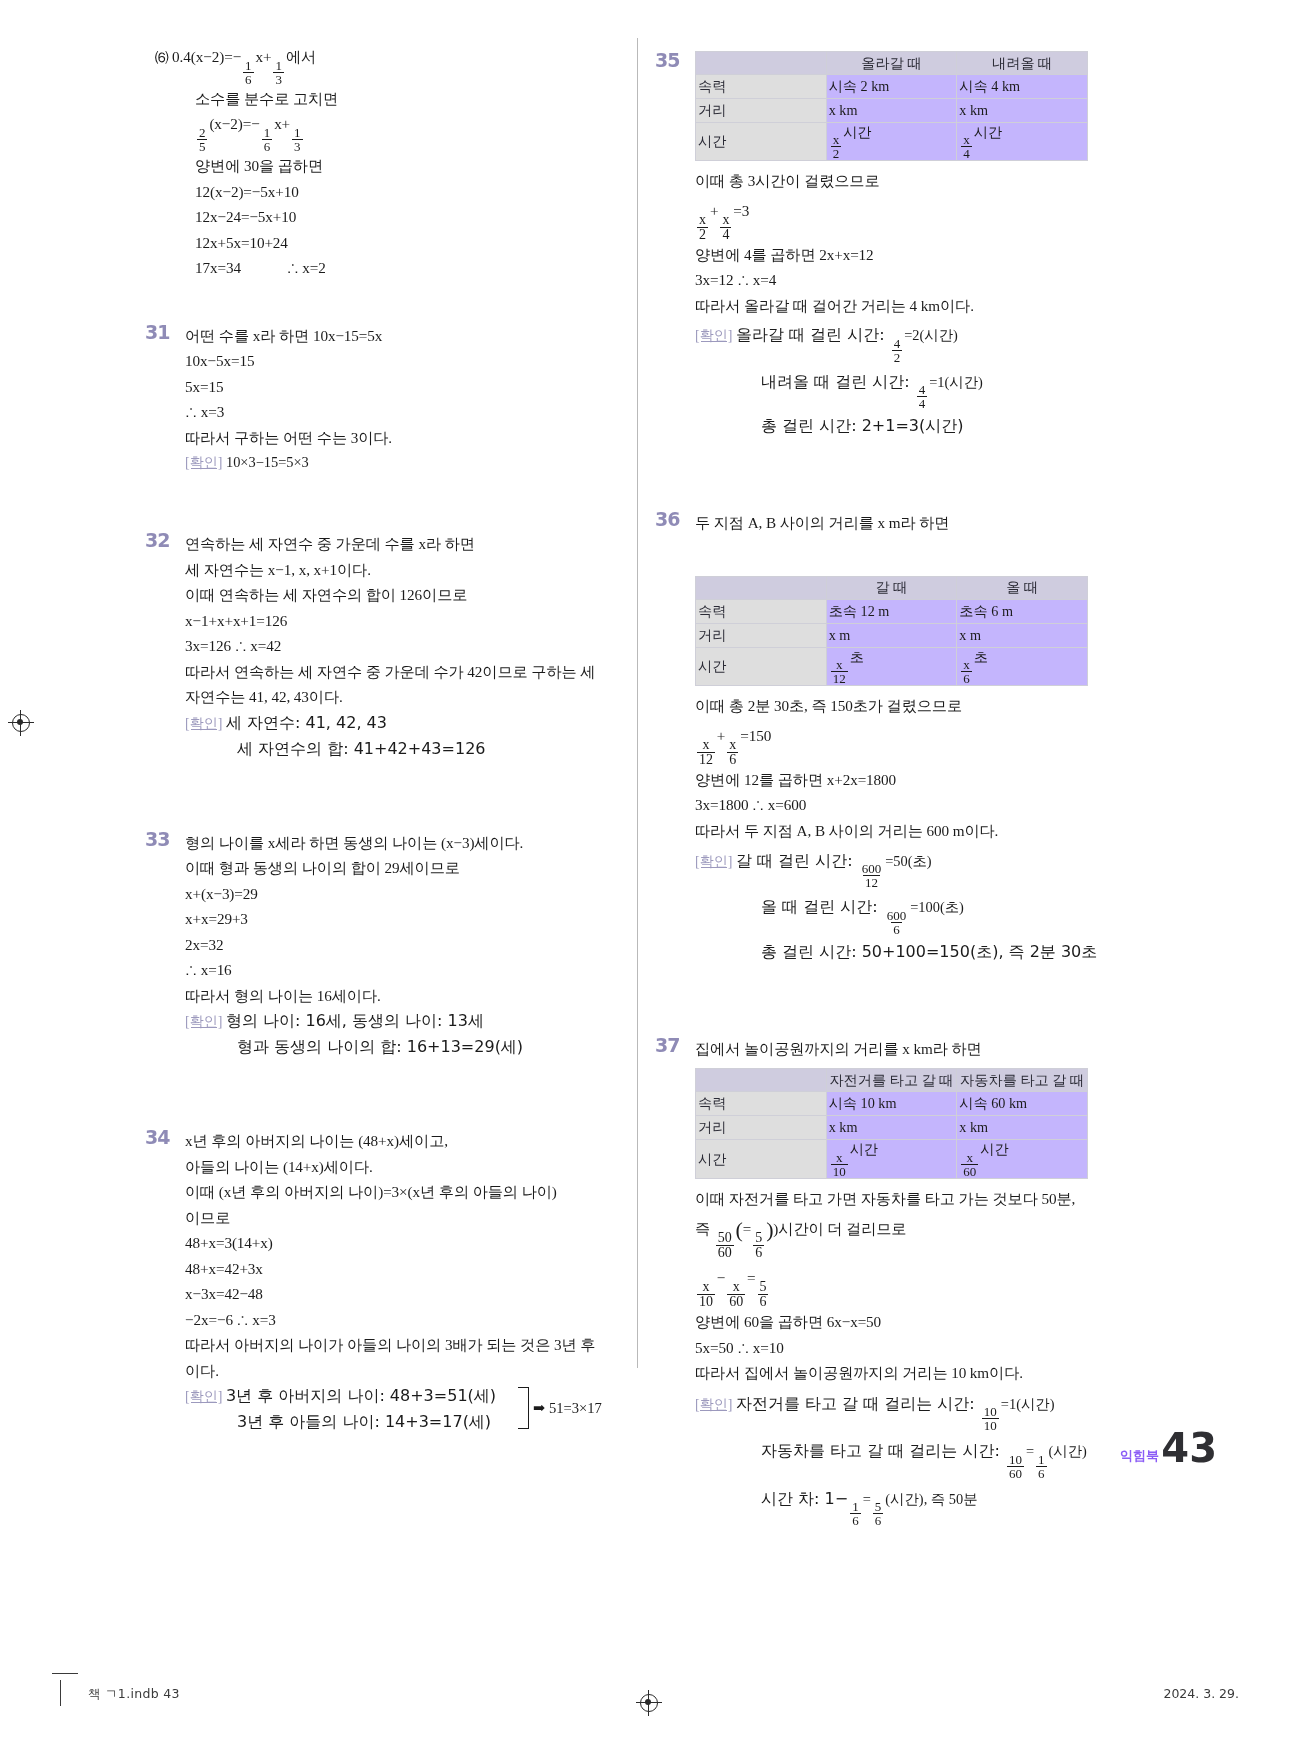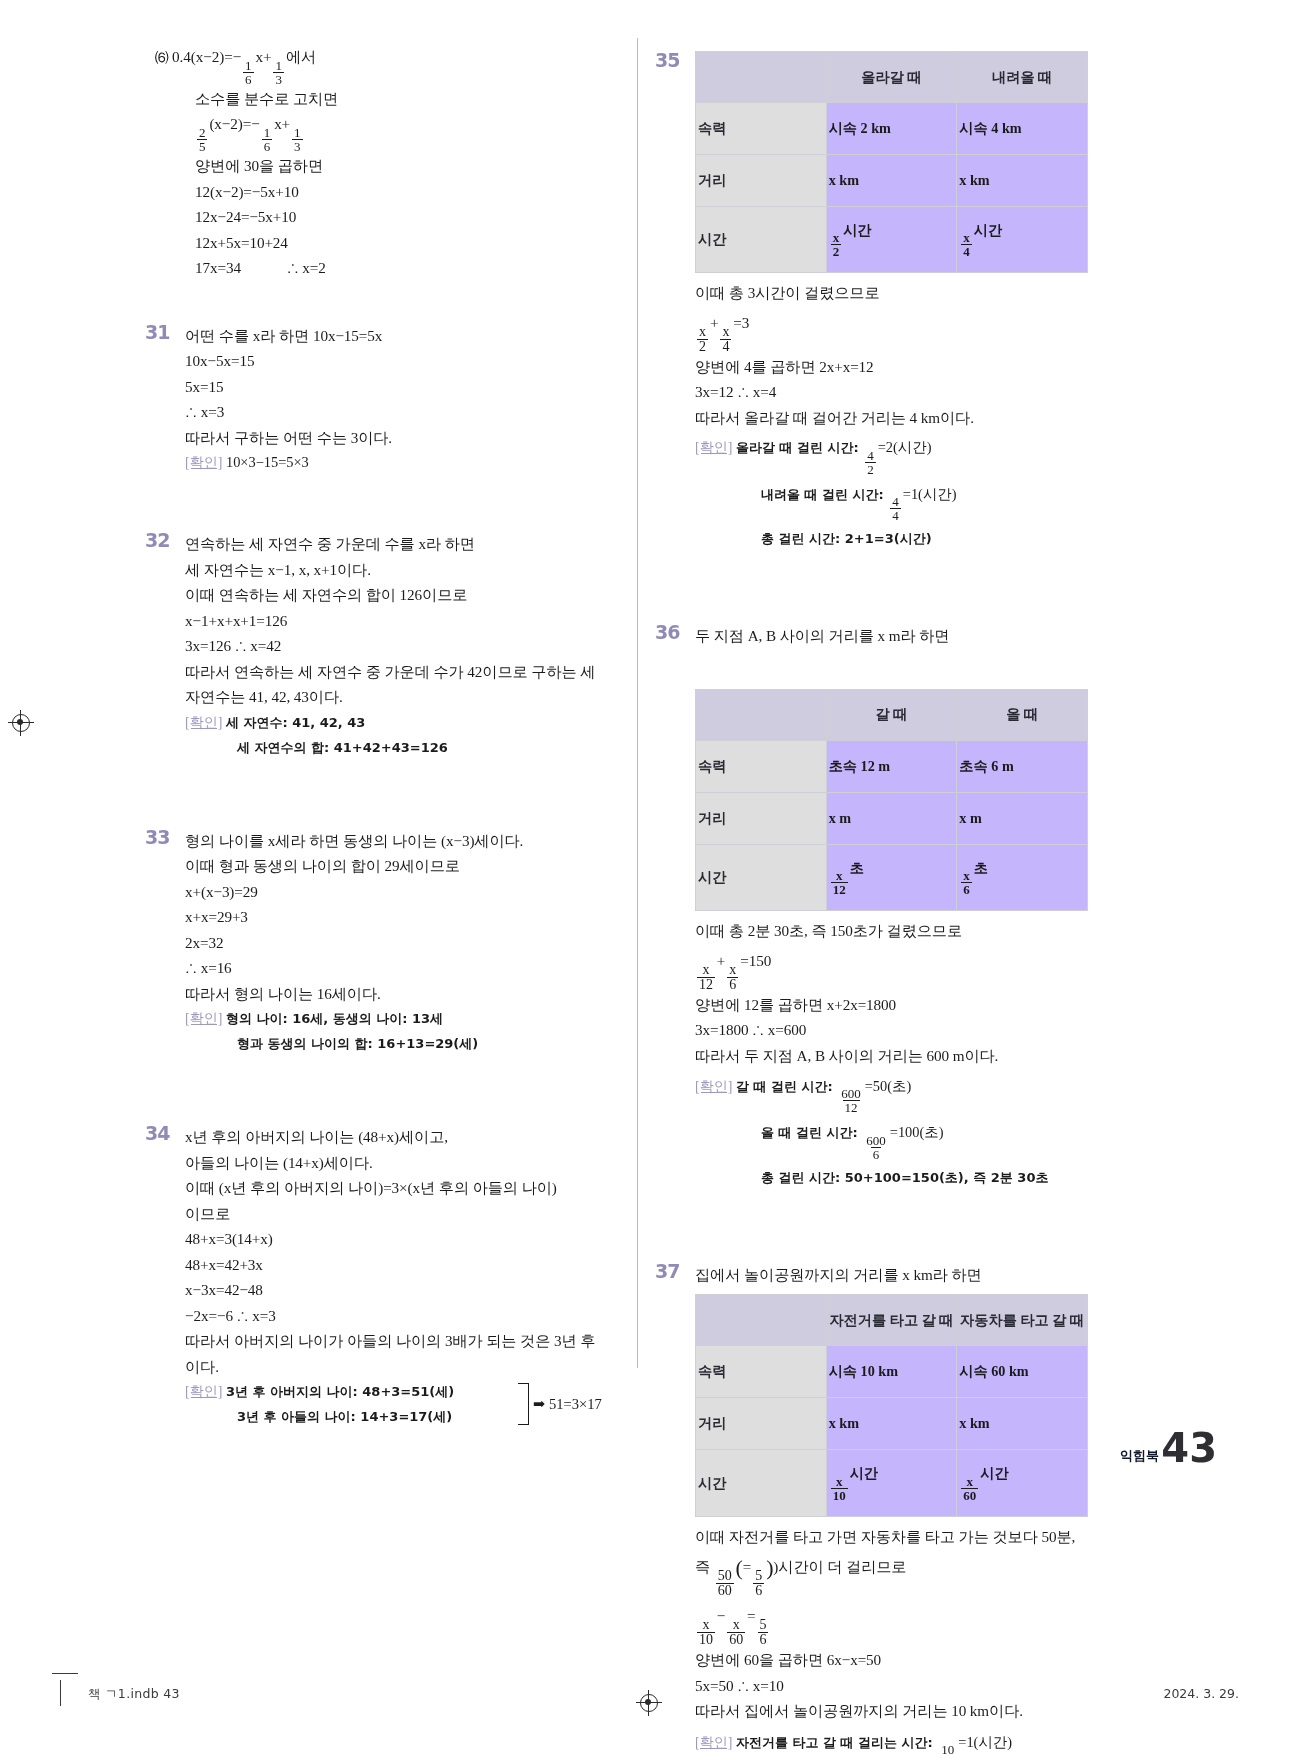--- a/index.html
+++ b/index.html
@@ -35,43 +35,43 @@
     position:absolute;left:-40px;top:-2px;
     font-family:"DejaVu Sans","Liberation Sans",sans-serif;
     font-weight:bold;font-size:19px;color:#8f8bb6;
     letter-spacing:-1px;
   }
   .body{padding-left:0;}
 
   
   .chk{color:#9c99bd;font-size:14px;text-decoration:underline;}
   .chkline{font-size:14.4px;line-height:25px;white-space:nowrap;}
-  .kb{font-family:"DejaVu Sans","Liberation Sans",sans-serif;font-weight:700;font-size:13px;}
+  .kb{font-family:"DejaVu Sans","Liberation Sans",sans-serif;font-weight:400;font-size:16px;}
 
   
   .fr{
     display:inline-flex;flex-direction:column;align-items:center;
     vertical-align:-0.52em;margin:0 2px;line-height:1;
   }
   .fr .n{font-size:13px;padding:0 2px;}
   .fr .d{font-size:13px;padding:0 2px;border-top:1.1px solid #1b1b1b;}
   .fr.big .n,.fr.big .d{font-size:14px;}
 
   
   table.tbl{
     border-collapse:collapse;
     margin:7px 0 7px 38px;
     font-size:14.2px;
     width:393px;
     table-layout:fixed;
   }
   table.tbl td,table.tbl th{
     border:1px solid #cfcfd8;
-    padding:14px 2px;
-    font-weight:bold;
+    padding:0 2px;
+    font-weight:normal;
   }
   table.tbl thead th{background:#cfccdf;height:22px;color:#2a2a35;}
   table.tbl thead th.corner{background:#cfccdf;}
   table.tbl tbody td.rh{background:#dedede;width:79px;color:#2a2a35;}
   table.tbl tbody td{background:#c4b5fd;height:23px;}
   table.tbl tbody tr:last-child td{height:36px;}
 
   
   .brace-wrap{position:relative;display:block;}
   .brace{
@@ -102,21 +102,21 @@
 
   
   .pagenum{
     position:absolute;right:82px;top:1425px;
     font-family:"DejaVu Sans","Liberation Sans",sans-serif;
     font-weight:bold;font-size:40px;color:#2f2f33;
   }
   .bookmark{
     position:absolute;right:140px;top:1447px;
     font-family:"DejaVu Sans","Liberation Sans",sans-serif;
-    font-weight:bold;font-size:13px;color:#0f172a;
+    font-weight:bold;font-size:13px;color:#8b5cf6;
   }
   .footer-rule{
     position:absolute;left:52px;top:1673px;width:26px;height:1.4px;background:#3a3a3a;
   }
   .foot-left{
     position:absolute;left:88px;top:1686px;
     font-family:"DejaVu Sans","Liberation Sans",sans-serif;
     font-size:12.5px;color:#3a3a3a;letter-spacing:.3px;
   }
   .foot-bar{

